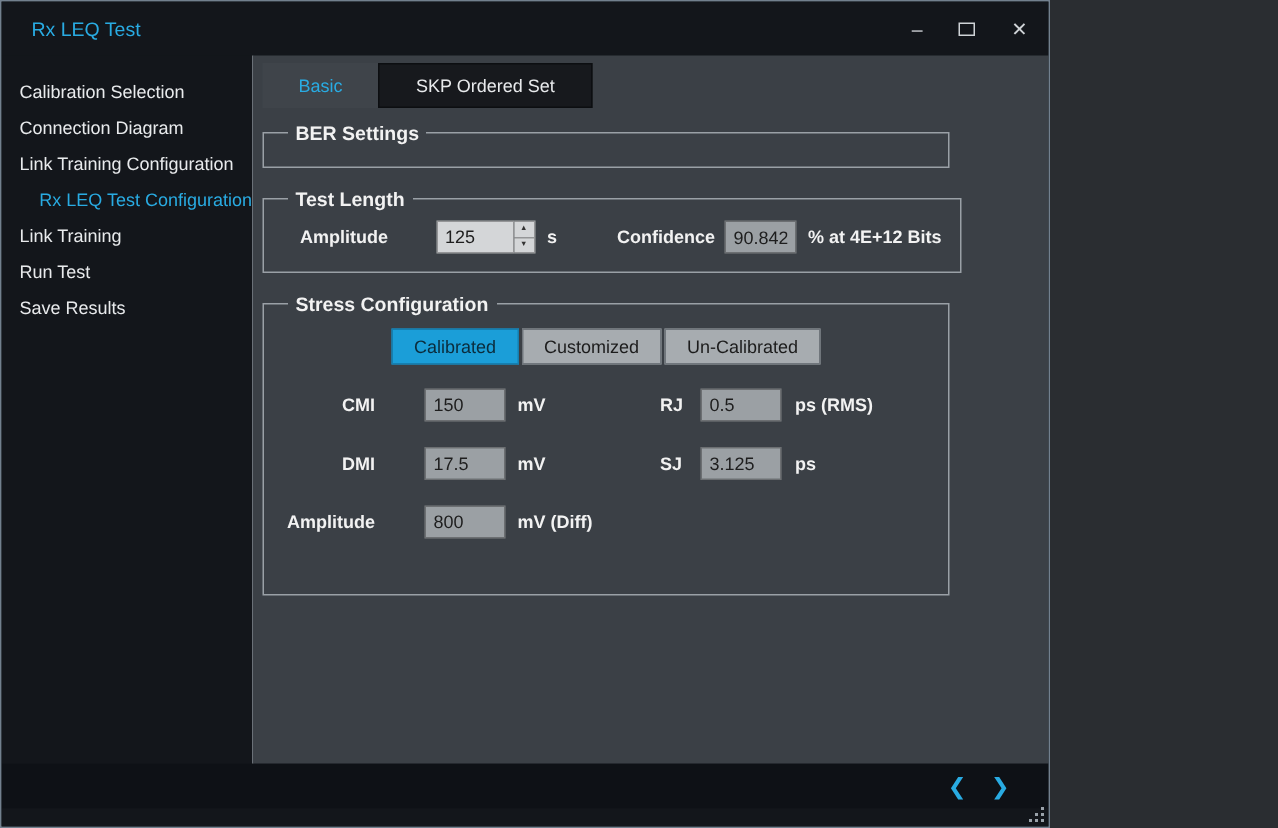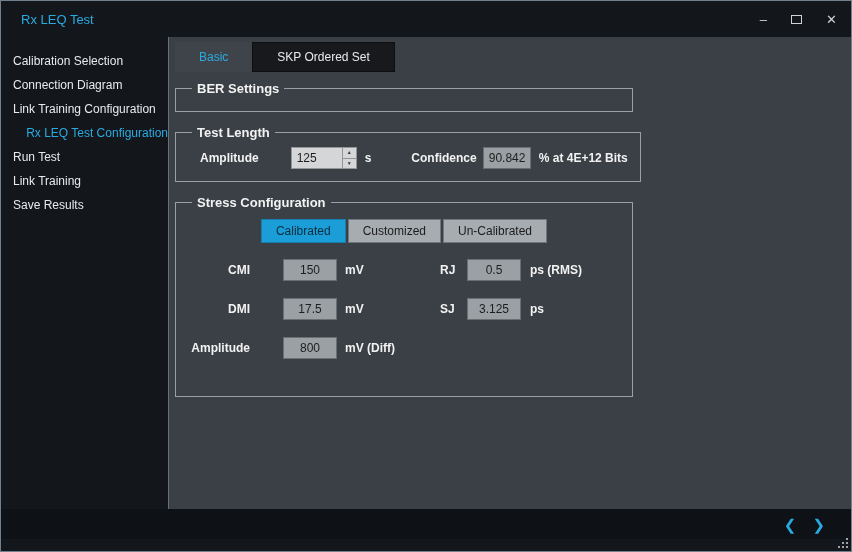--- a/index.html
+++ b/index.html
@@ -1,21 +1,21 @@
 <!DOCTYPE html>
 <html><head>
 <meta charset="utf-8">
 <style>
   * { box-sizing: border-box; margin: 0; padding: 0; }
   html,body { background:#2a2d31; }
   body { font-family: "Liberation Sans", "DejaVu Sans", sans-serif; }
 
   .window {
     position: relative;
-    width: 852px; height: 552px;
+    width: 700px; height: 552px;
     background: #13161b;
     border: 1px solid #72808e;
     overflow: hidden;
   }
 
   
   .titlebar {
     height: 36px;
     display: flex; align-items: center;
     background: #13161b;
@@ -75,21 +75,21 @@
   .flabel { color: #f2f2f2; font-size: 12px; font-weight: bold; white-space: nowrap; }
   .funit  { color: #f2f2f2; font-size: 12px; font-weight: bold; white-space: nowrap; }
 
   input.val {
     height: 22px; font-size: 12px; color: #1e1e1e;
     border: 1px solid rgba(0,0,0,.3);
     padding: 0 5px; font-family: inherit;
   }
   input.ro { background: #9ba0a4; }
   input.lt { background: #d4d6d8; }
-  .w52 { width: 52px; } .w48 { width: 48px; } .w54 { width: 54px; text-align: center; }
+  .w52 { width: 52px; } .w48 { width: 48px; } .w54 { width: 54px; }
 
   
   .ber-prefix { margin-left: 16px; color: #f2f2f2; font-size: 12px; }
   .ber-input { margin-left: 6px; }
   .err-label { margin-left: 68px; }
   .err-input { margin-left: 8px; }
 
   
   .dur-input-wrap { display: flex; margin-left: 32px; }
   .spinner { display: flex; flex-direction: column; width: 14px; height: 22px; }
@@ -171,22 +171,22 @@
     </div>
   </div>
 
   <div class="body">
 
     <div class="sidebar">
       <div class="side-item">Calibration Selection</div>
       <div class="side-item">Connection Diagram</div>
       <div class="side-item">Link Training Configuration</div>
       <div class="side-item active">Rx LEQ Test Configuration</div>
+      <div class="side-item">Link Training</div>
       <div class="side-item">Run Test</div>
-      <div class="side-item">Link Training</div>
       <div class="side-item">Save Results</div>
     </div>
 
     <div class="main">
 
       <div class="tabbar">
         <div class="tab active">Basic</div>
         <div class="tab inactive">SKP Ordered Set</div>
       </div>
 

